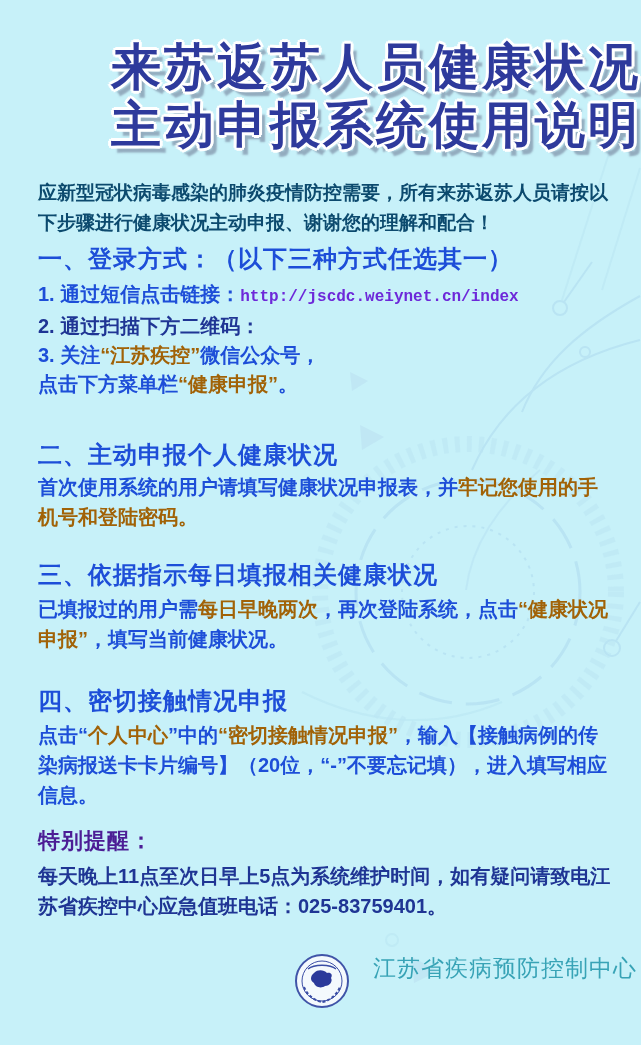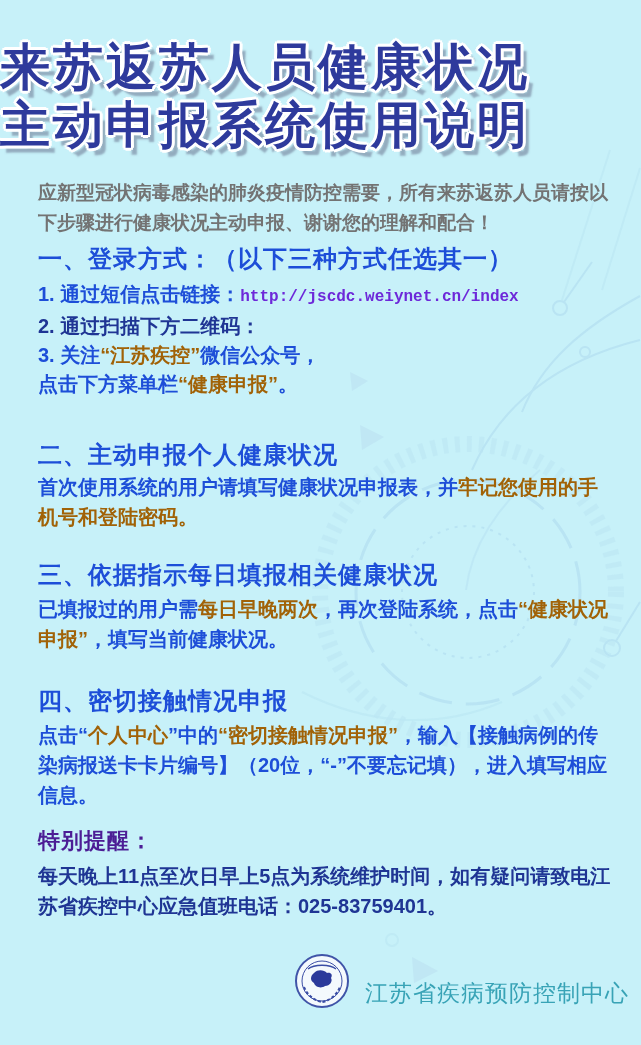--- a/index.html
+++ b/index.html
@@ -14,36 +14,36 @@
     background:#c7f1f9;
     overflow:hidden;
   }
   .watermark{
     position:absolute;inset:0;width:641px;height:1045px;
     pointer-events:none;
   }
   .abs{position:absolute;left:38px;right:26px;}
   .title{
     position:absolute;top:38px;left:0;right:0;
-    text-align:left;
+    text-align:right;
     font-size:50px;line-height:58px;
     font-weight:900;letter-spacing:3px;
     color:#2e3a9c;
     text-shadow:
       -2px -2px 0 #ffffff, 2px -2px 0 #ffffff,
       -2px  2px 0 #ffffff, 2px  2px 0 #ffffff,
       -3px  0   0 #ffffff, 3px  0   0 #ffffff,
        0   -3px 0 #ffffff, 0    3px 0 #ffffff,
        6px  7px 2px rgba(104,115,142,.55);
     white-space:nowrap;
   }
   .intro{
     top:178px;
     font-size:19px;line-height:30px;
-    font-weight:700;color:#737373;
+    font-weight:700;color:#0c4a6e;
   }
   .sec-heading{
     font-size:24px;line-height:30px;
     font-weight:900;letter-spacing:1px;
     color:#1d4ed8;
     white-space:nowrap;
   }
   .h1{top:244px}.h2{top:440px}.h3{top:560px}.h4{top:686px}
   .body-text{
     font-size:20px;line-height:30px;
@@ -60,21 +60,21 @@
     font-size:16px;letter-spacing:0;
   }
   .reminder-heading{
     top:826px;
     font-size:22px;font-weight:900;
     color:#4c1d95;letter-spacing:1px;
   }
   .reminder-body{top:861px;}
   .footer{
     position:absolute;top:953px;left:294px;
-    display:flex;align-items:flex-end;gap:15px;
+    display:flex;align-items:flex-start;gap:23px;
   }
   .logo{width:56px;height:56px;flex:0 0 auto;}
   .org-name{
     font-size:23px;font-weight:400;
     color:#38a3b6;letter-spacing:1px;
     white-space:nowrap;
   }
 </style>
 </head>
 <body>

